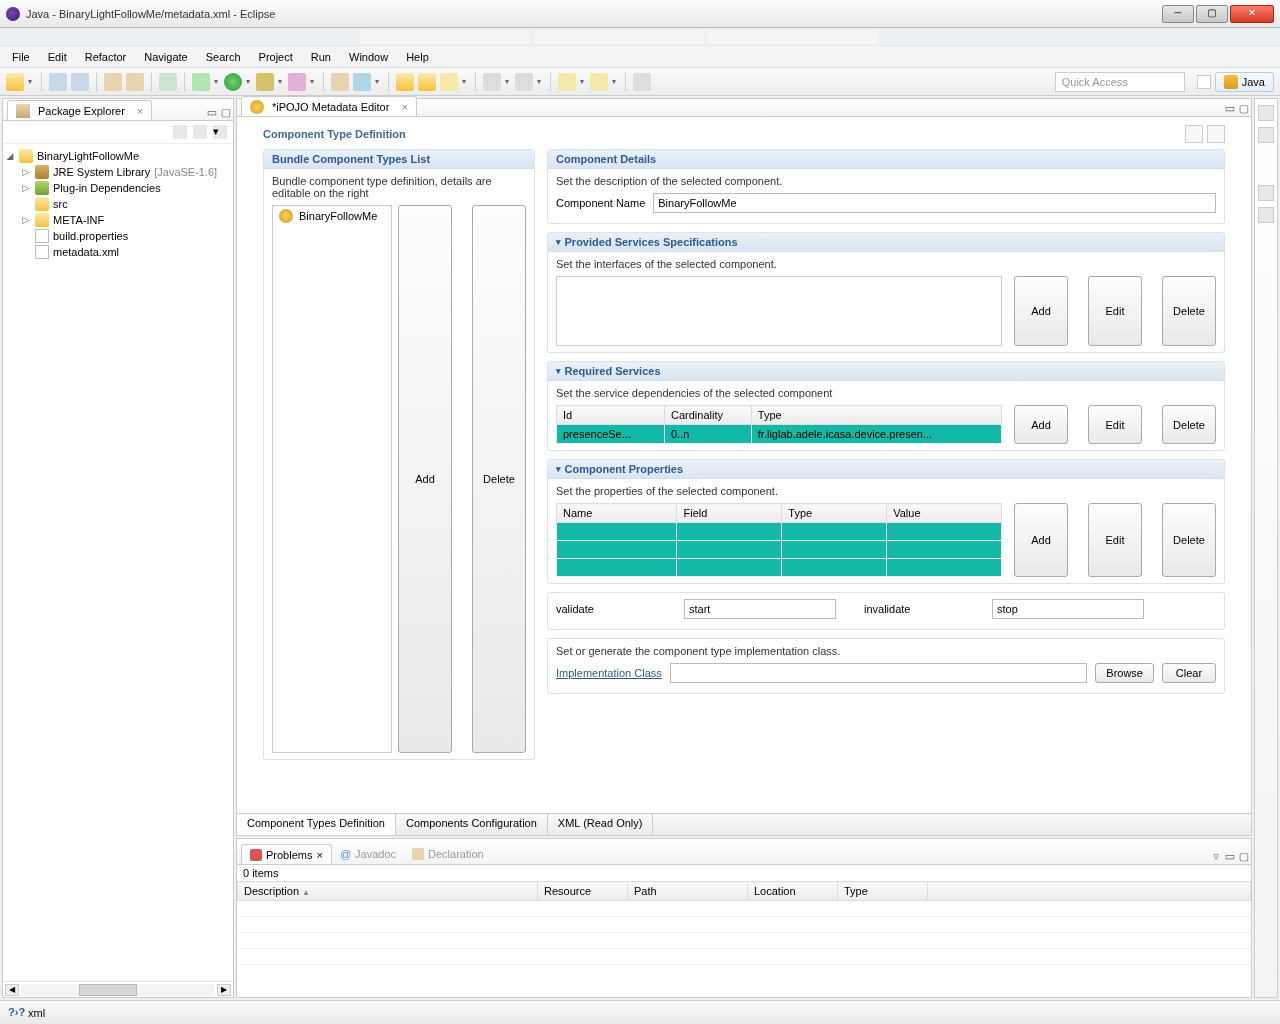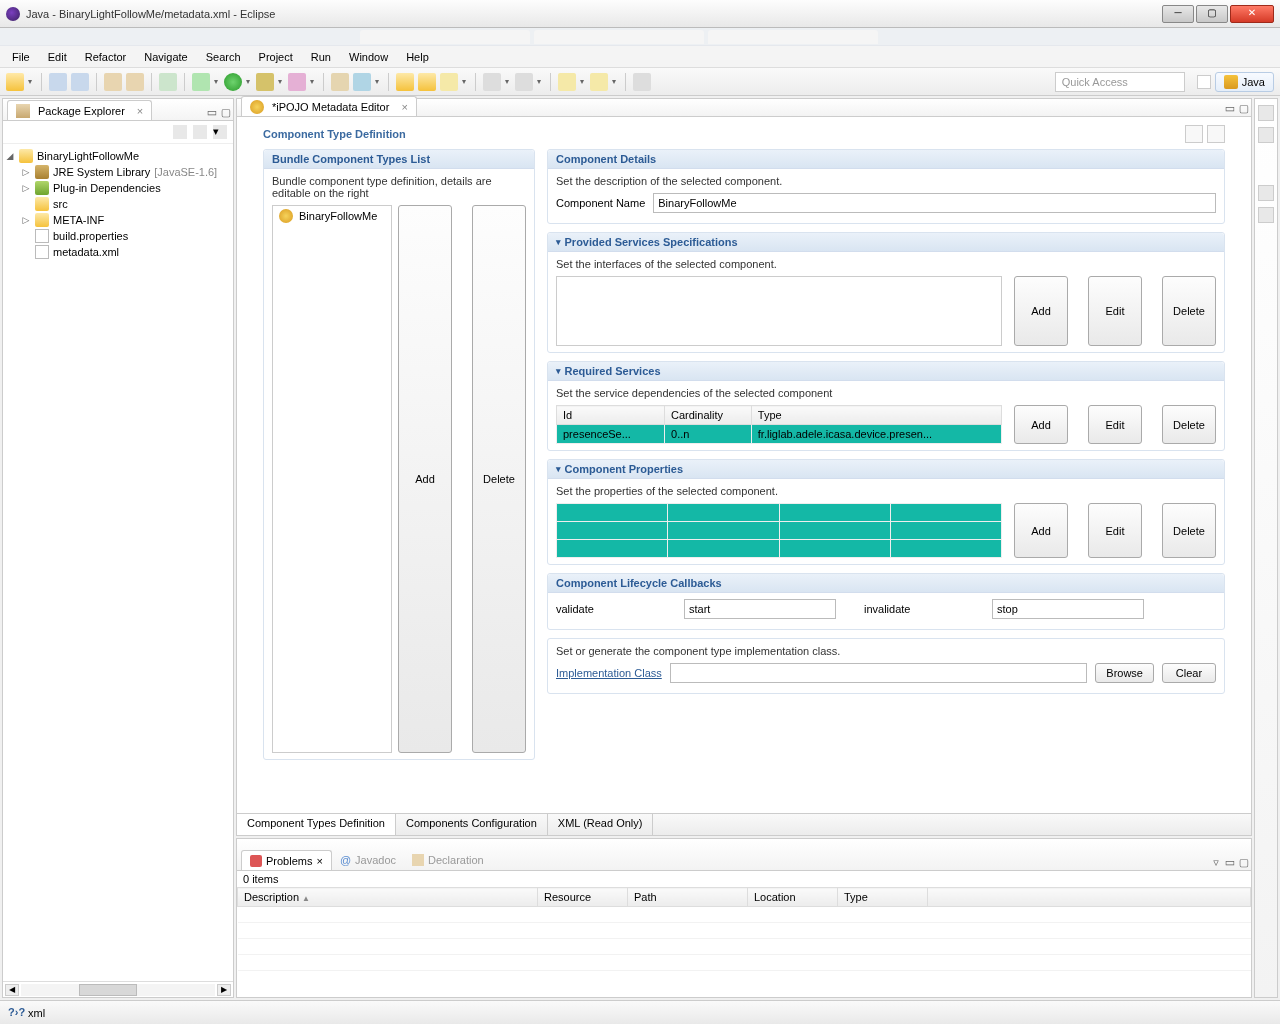--- a/index.html
+++ b/index.html
@@ -98,21 +98,21 @@
 .emptybox { border: 1px solid #ccc; height: 70px; background:#fff; }
 
 a.link { color: #2c5b95; text-decoration: underline; cursor: pointer; }
 
 .bottom-tabs { height: 22px; border-top: 1px solid #ccc; display: flex; background: linear-gradient(#f9f9f9,#ececec); }
 .bottom-tabs .bt { padding: 3px 10px; border-right: 1px solid #ccc; cursor: pointer; background:#fff; }
 .bottom-tabs .bt.inactive { background: transparent; }
 
 
 .bottom-pane { height: 160px; border: 1px solid #ccc; background: #fff; margin-top: 2px; display: flex; flex-direction: column; }
-.bp-tabs { height: 32px; display: flex; align-items: flex-end; border-bottom: 1px solid #ccc; background: linear-gradient(#fff,#f3f3f3); padding-left: 4px; }
+.bp-tabs { height: 26px; display: flex; align-items: flex-end; border-bottom: 1px solid #ccc; background: linear-gradient(#fff,#f3f3f3); padding-left: 4px; }
 .bp-tabs .vt { height: 20px; padding: 2px 8px; display: flex; align-items: center; gap: 4px; cursor: pointer; }
 .bp-tabs .vt.active { background: #fff; border: 1px solid #ccc; border-bottom: none; border-radius: 3px 3px 0 0; }
 .bp-tabs .vt.inactive { color: #999; }
 .bp-tabs .spacer { flex: 1; }
 .bp-count { padding: 2px 6px; }
 table.problems { width: 100%; border-collapse: collapse; }
 table.problems th { background: linear-gradient(#fafafa,#ececec); border: 1px solid #ddd; padding: 3px 6px; text-align: left; font-weight: normal; }
 table.problems td { border-bottom: 1px solid #f2f2f2; height: 16px; }
 
 
@@ -383,20 +383,26 @@
             <div class="section">
               <div class="section-h">
                   <span class="tw">▾</span>
                   <span>Component Properties</span>
                 </div>
               <div class="section-b">
                 <div class="section-desc">Set the properties of the selected component.</div>
                 <div class="tablewrap">
                   <table class="grid" style="flex:1">
                     <tbody>
+                        <tr>
+                      <th>Name</th>
+                      <th>Field</th>
+                      <th>Type</th>
+                      <th>Value</th>
+                    </tr>
                     <tr>
                           <td></td>
                           <td></td>
                           <td></td>
                           <td></td>
                         </tr>
                     <tr>
                           <td></td>
                           <td></td>
                           <td></td>
@@ -413,23 +419,20 @@
                   <div class="btncol">
                     <button class="eb">Add</button>
                     <button class="eb">Edit</button>
                     <button class="eb">Delete</button>
                   </div>
                 </div>
               </div>
             </div>
 
             <div class="section">
-              <div class="section-h" style="background:linear-gradient(#eaf1f9,#d9e5f2)">
-                  <span>Component Lifecycle Callbacks</span>
-                </div>
               <div class="section-b">
                 <div class="row">
                   <label style="width:120px">validate</label>
                   <input class="txt" style="flex: 0 0 140px;" value="start">
                   <label style="width:120px;margin-left:20px">invalidate</label>
                   <input class="txt" style="flex: 0 0 140px;" value="stop">
                 </div>
               </div>
             </div>
 

